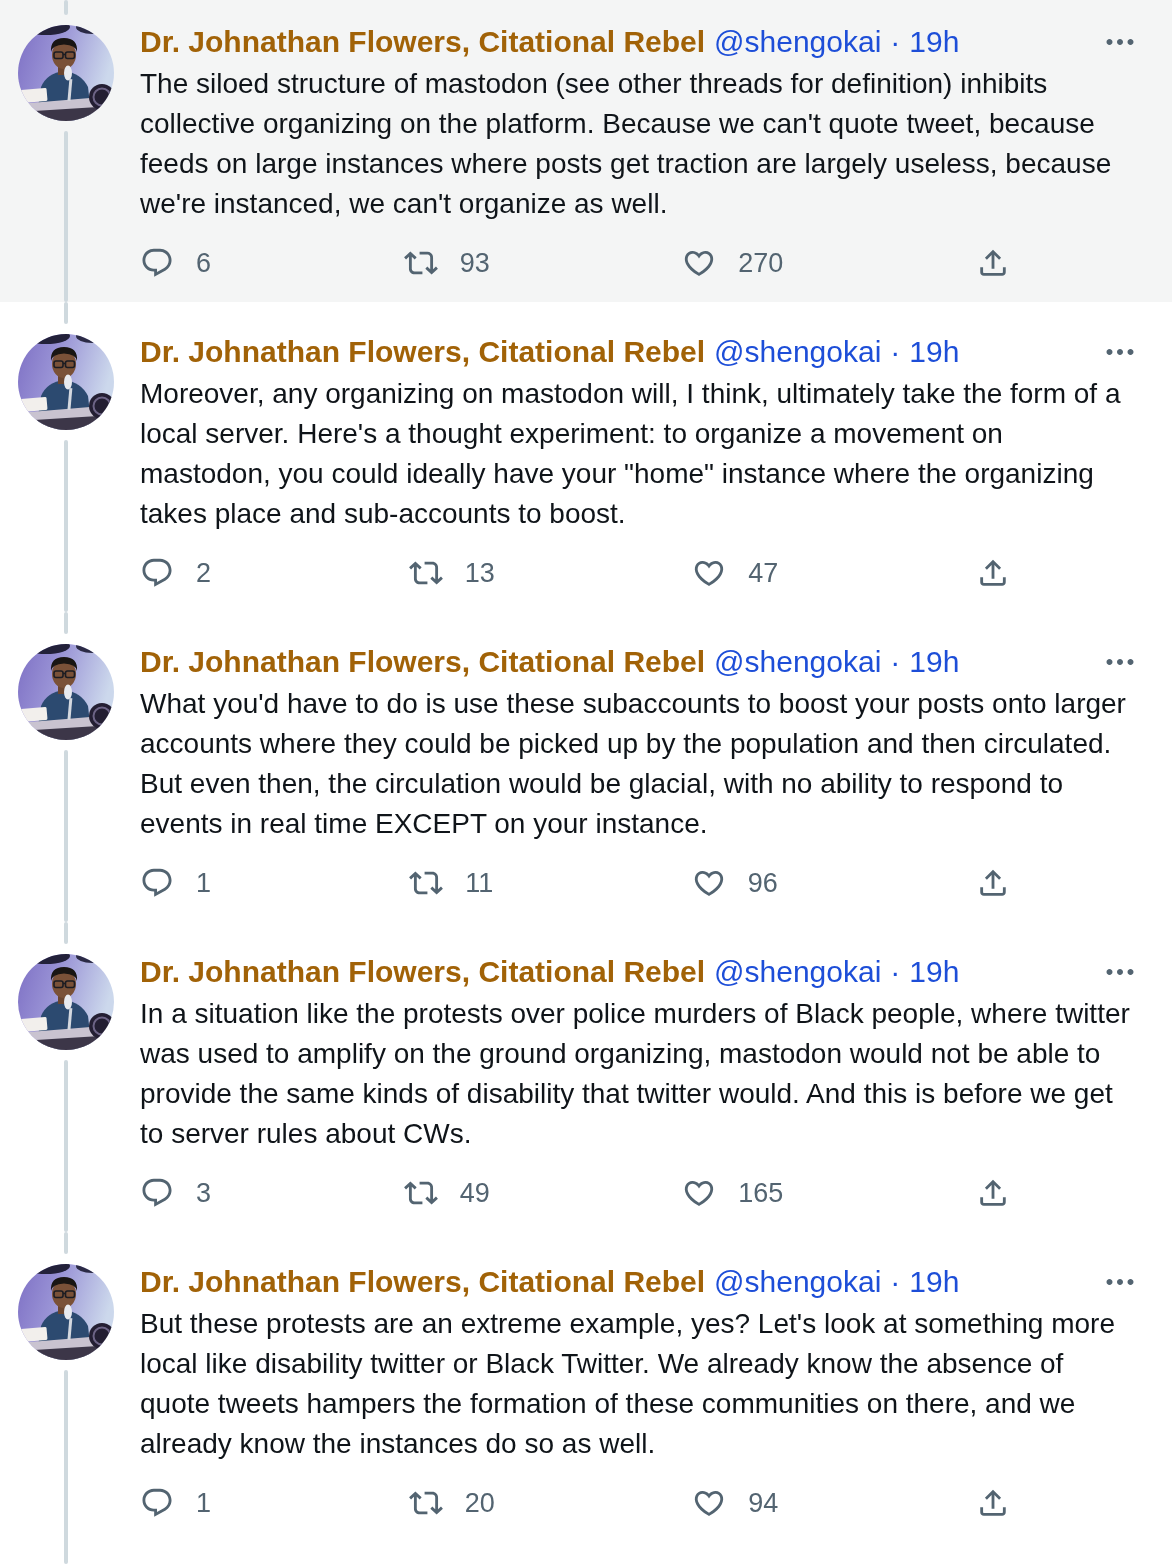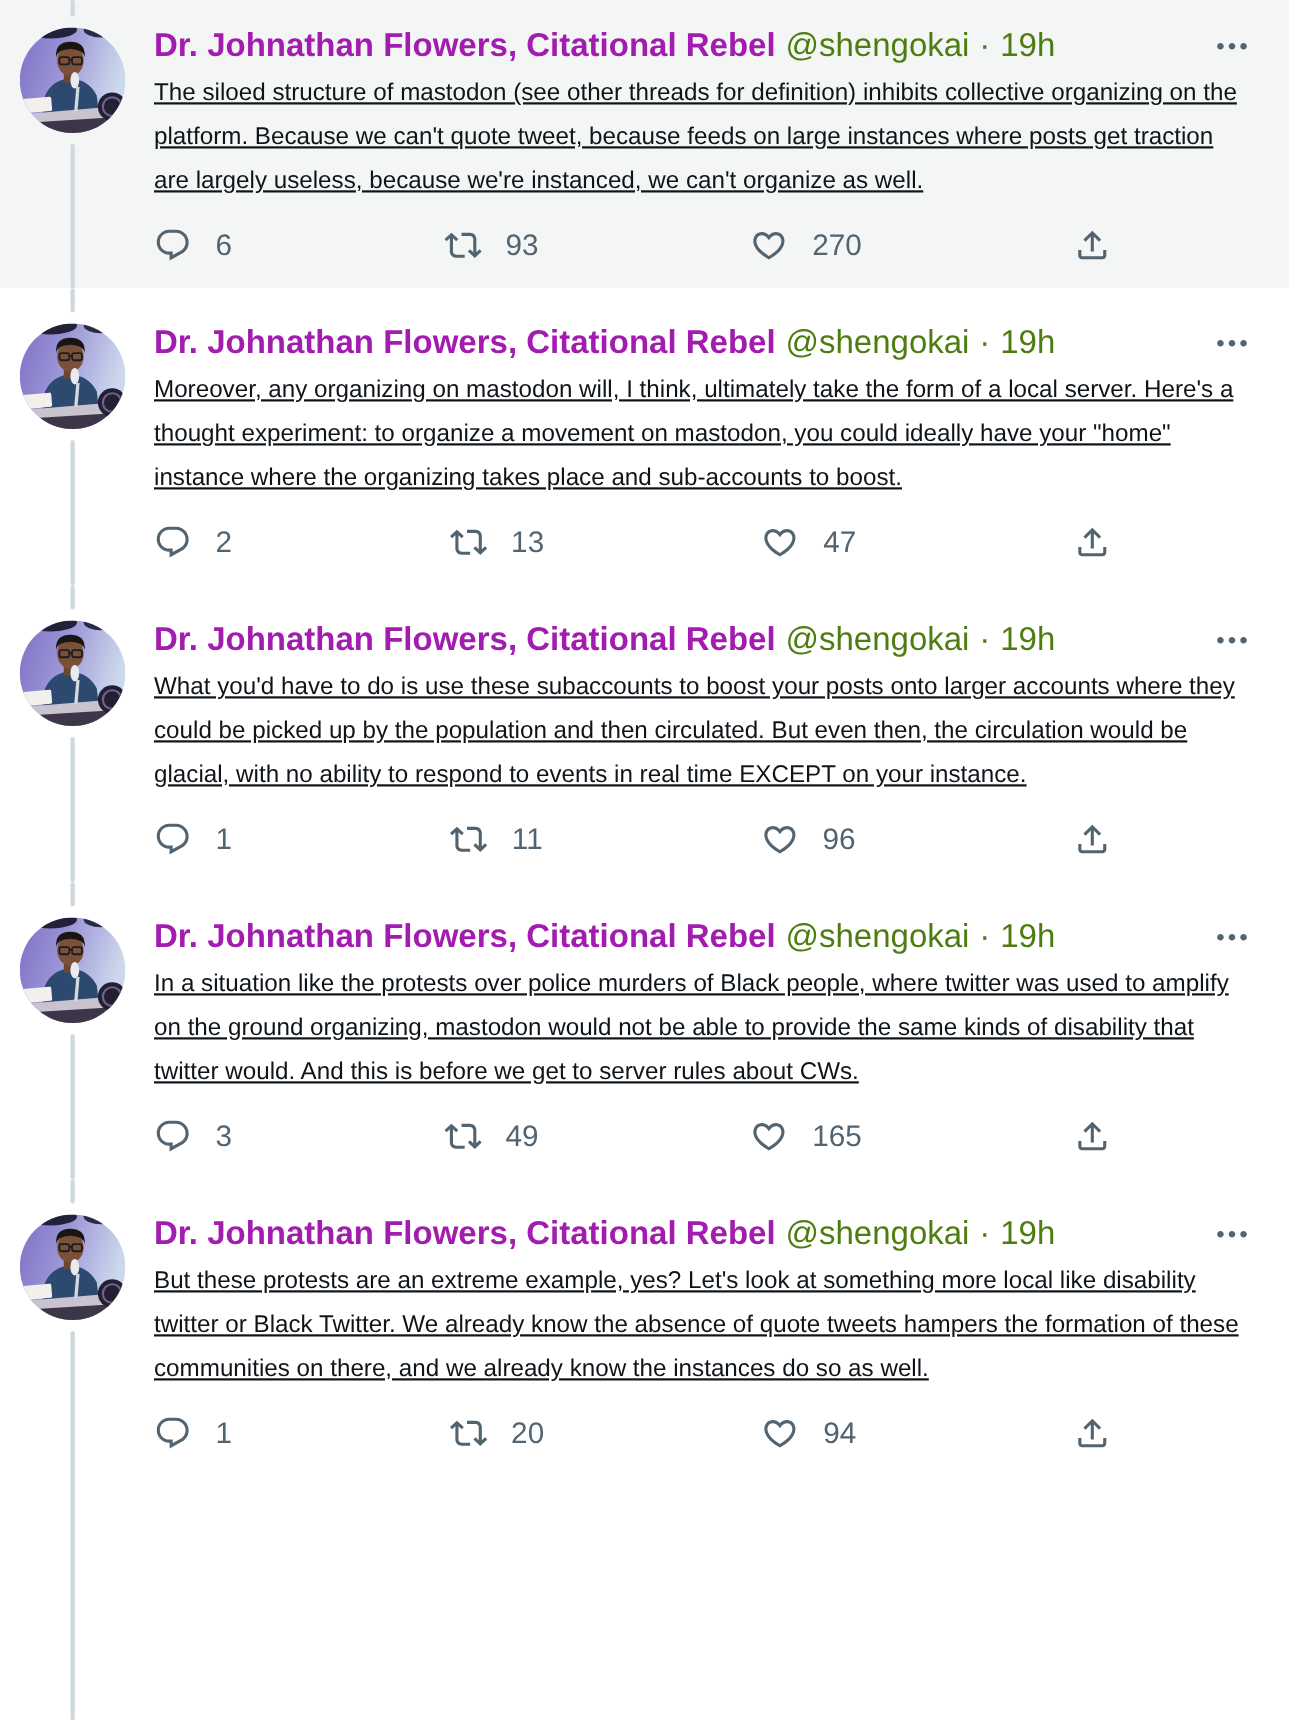--- a/index.html
+++ b/index.html
@@ -64,43 +64,42 @@
   .tweet-header {
     display: flex;
     align-items: center;
     gap: 9px;
     height: 40px;
     font-size: 30px;
     line-height: 40px;
   }
   .name {
     font-weight: 700;
-    color: #a21caf;
+    color: #a16207;
     white-space: nowrap;
   }
-  .meta { color: #4d7c0f; white-space: nowrap; }
+  .meta { color: #1d4ed8; white-space: nowrap; }
   .more {
     margin-left: auto;
     background: none;
     border: none;
     padding: 0 2px;
     cursor: pointer;
     display: flex;
     align-items: center;
   }
   .more svg { width: 36px; height: 36px; fill: #536471; }
 
   .text {
     margin: 2px 0 0 0;
-    font-size: 22px;
+    font-size: 28px;
     line-height: 40px;
     color: #0f1419;
     max-width: 1000px;
     word-wrap: break-word;
-    text-decoration: underline;
   }
 
   .actions {
     display: flex;
     justify-content: space-between;
     align-items: center;
     width: 870px;
     max-width: 100%;
     height: 46px;
     margin-top: 16px;

